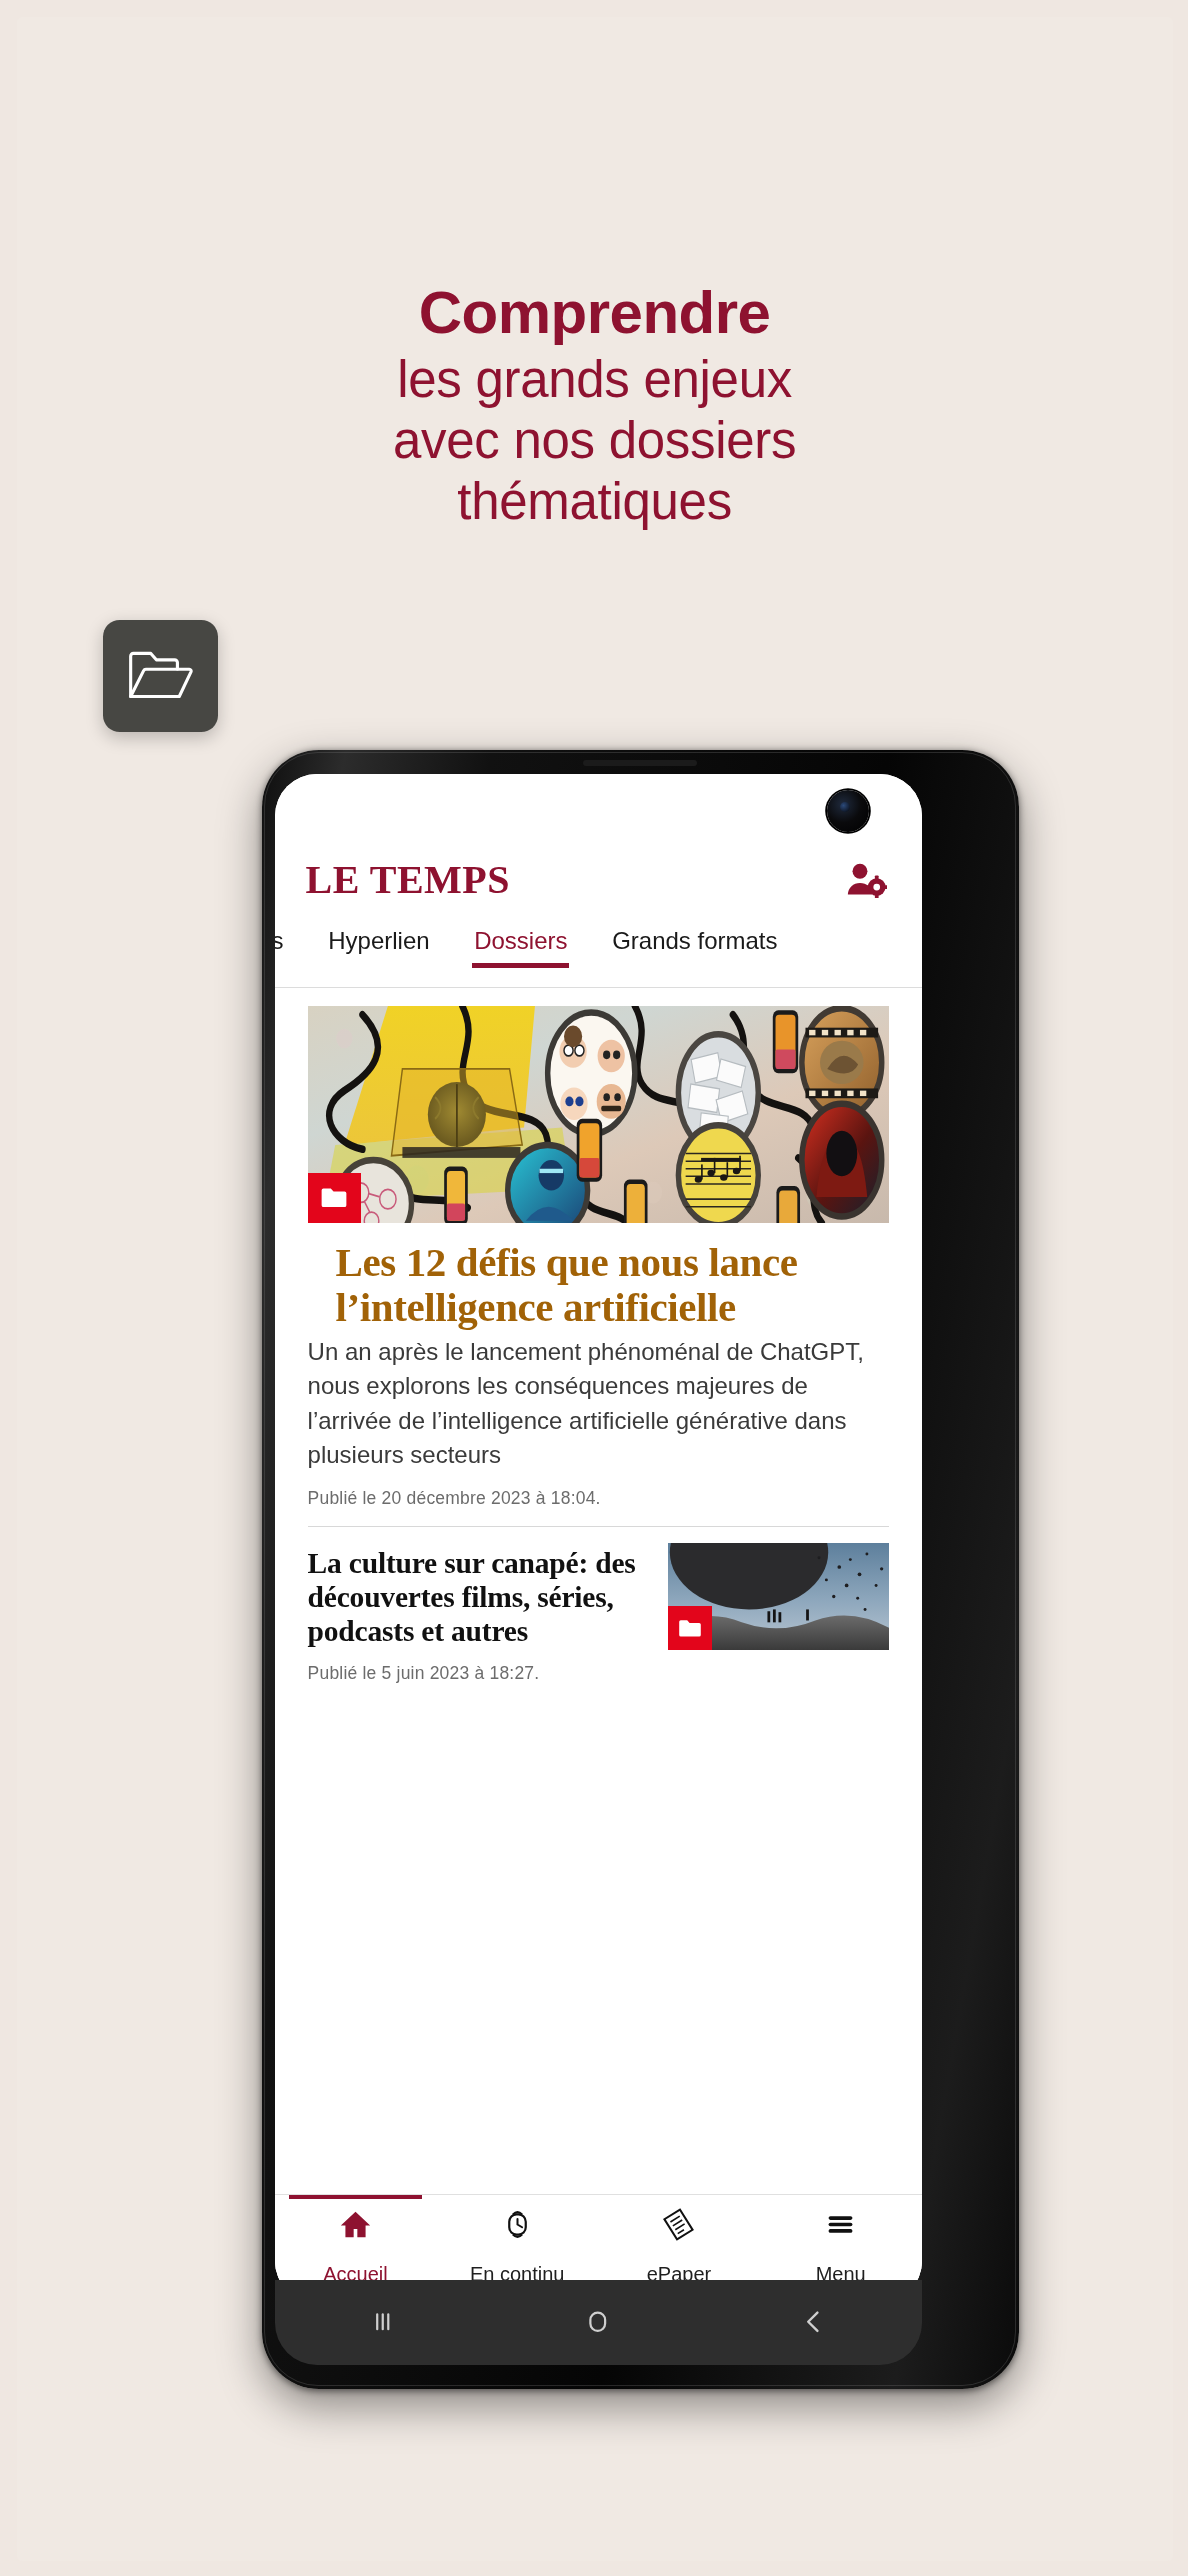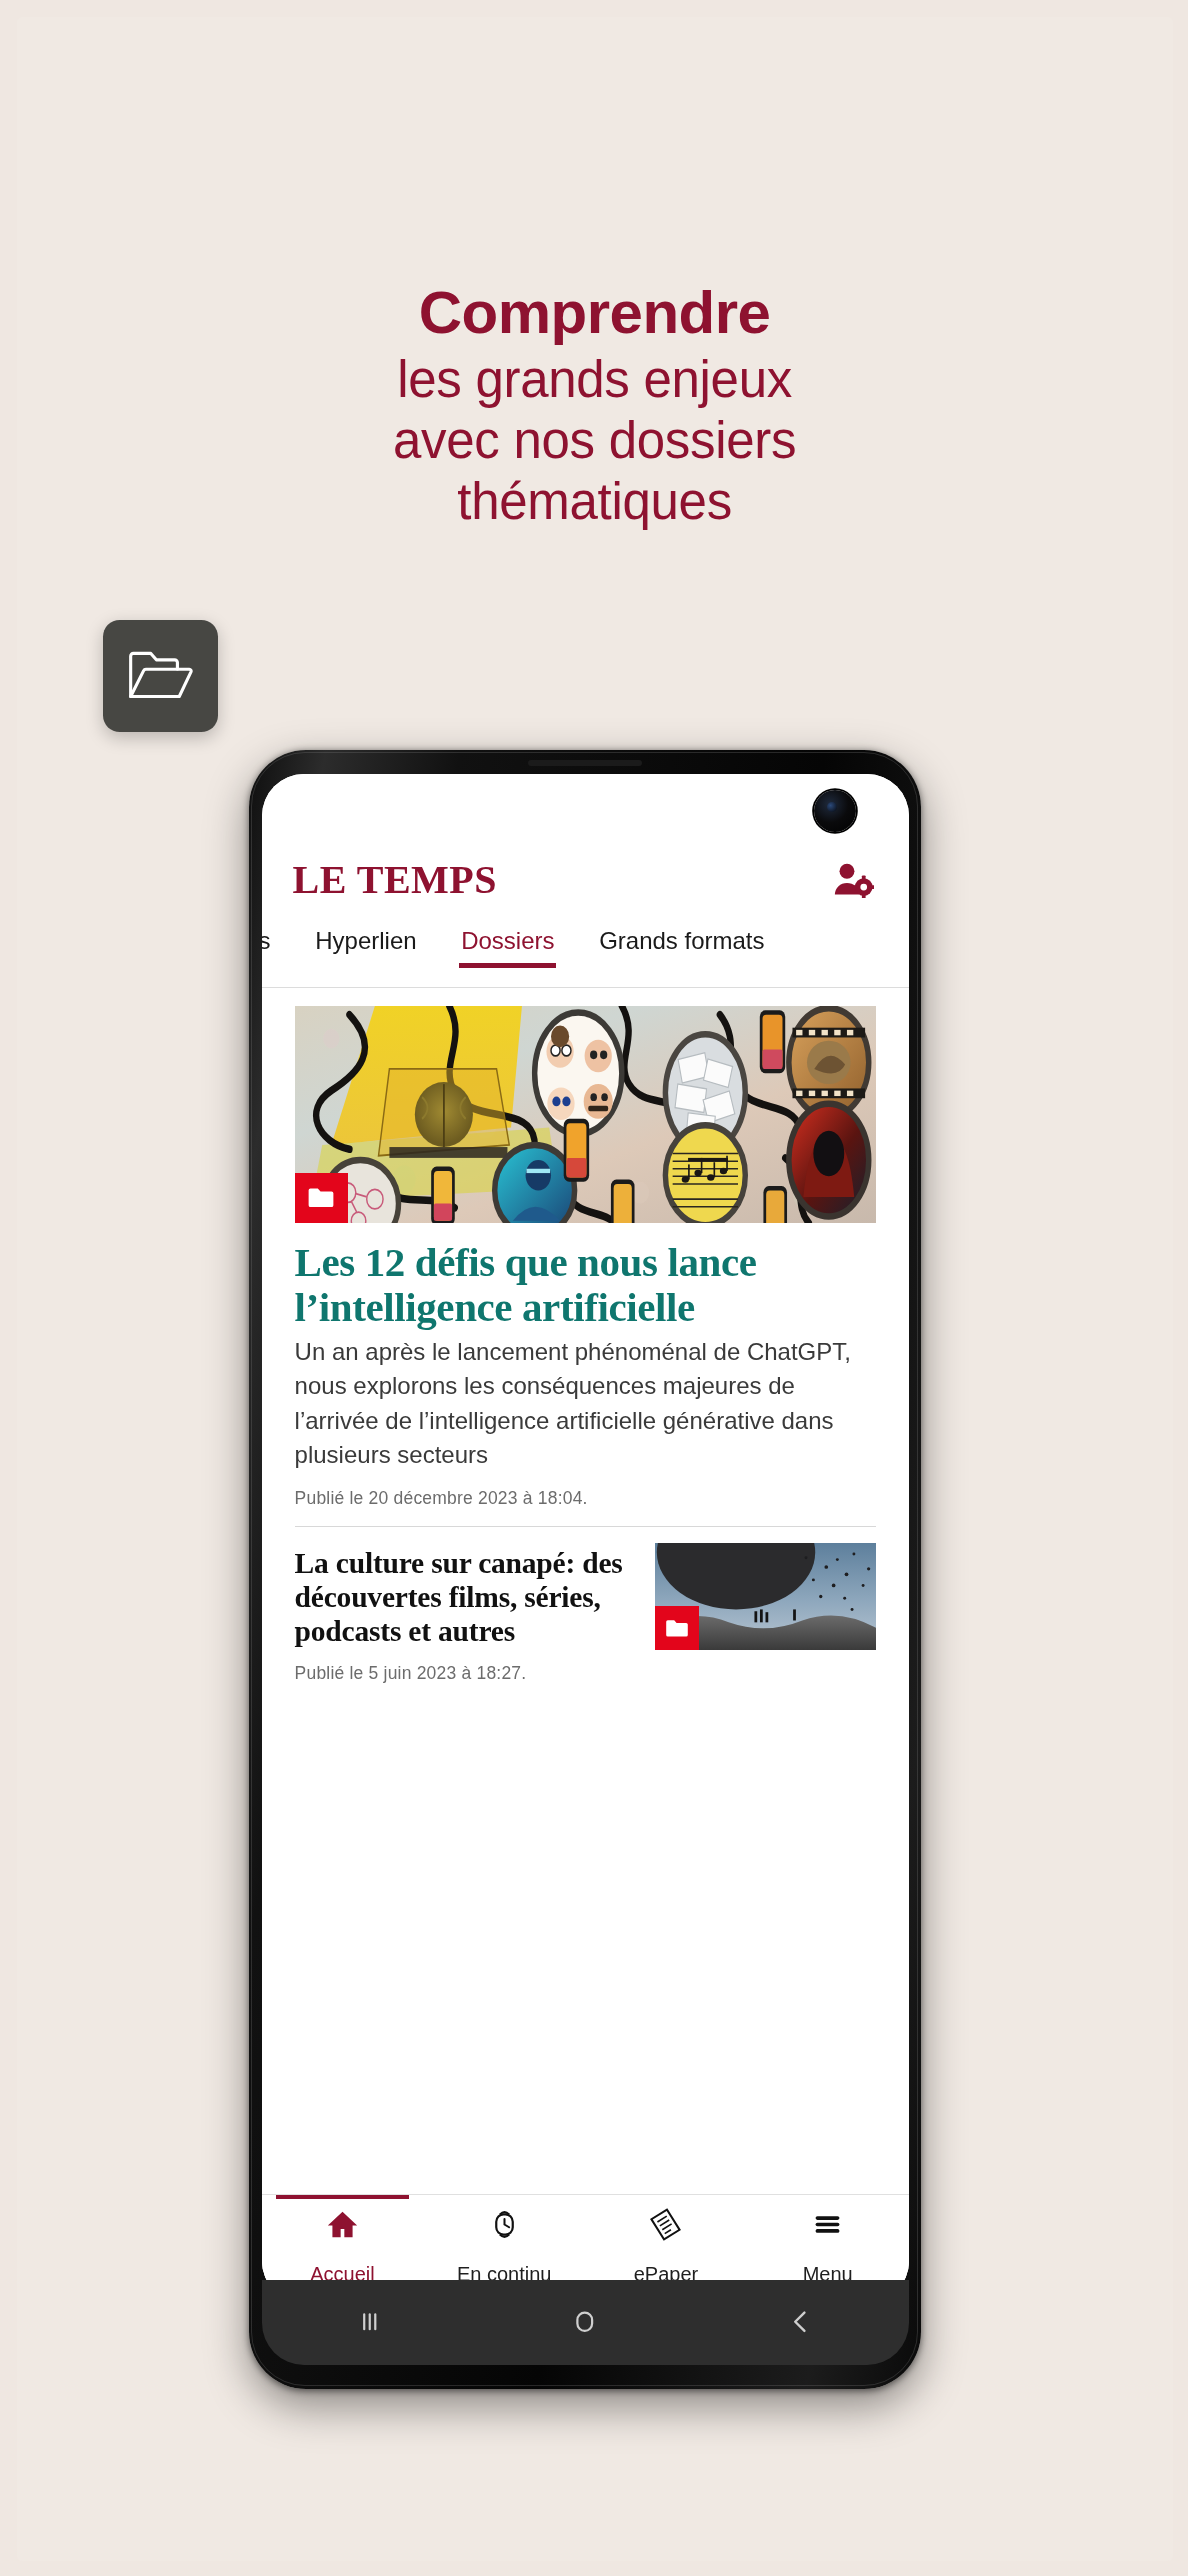--- a/index.html
+++ b/index.html
@@ -40,22 +40,22 @@
   .promo-headline .line-reg {
     font-size: 51px;
     font-weight: 400;
     letter-spacing: -0.3px;
     display: block;
   }
 
   
   .device {
     position: absolute;
-    left: 232px; top: 733px;
-    width: 672px; height: 1639px;
+    left: 245px; top: 733px;
+    width: 757px; height: 1639px;
   }
   .device-frame {
     position: absolute;
     inset: 0;
     background: linear-gradient(100deg,#0e0e0e 0%,#2c2c2c 8%,#111 22%,#050505 60%,#1c1c1c 88%,#0a0a0a 100%);
     border-radius: 57px;
     box-shadow: 0 16.6px 44px rgba(0,0,0,0.42), 0 1.8px 7.4px rgba(0,0,0,0.5);
   }
   .device-bezel-gloss {
     position: absolute;
@@ -183,23 +183,24 @@
     width: 53px; height: 50px;
     background: #e3051b;
     display: flex; align-items: center; justify-content: center;
   }
 
   .article-title {
     font-family: "Liberation Serif", serif;
     font-size: 41px;
     font-weight: 700;
     line-height: 1.12;
-    color: #0f766e;
+    color: #a16207;
     margin-top: 16.6px;
     letter-spacing: -0.4px;
+    margin-left: 28px;
   }
   .article-lead {
     font-size: 24px;
     line-height: 1.42;
     color: #3a3a3a;
     margin-top: 4px;
   }
   .article-date {
     font-size: 17.5px;
     color: #6c6c6c;

